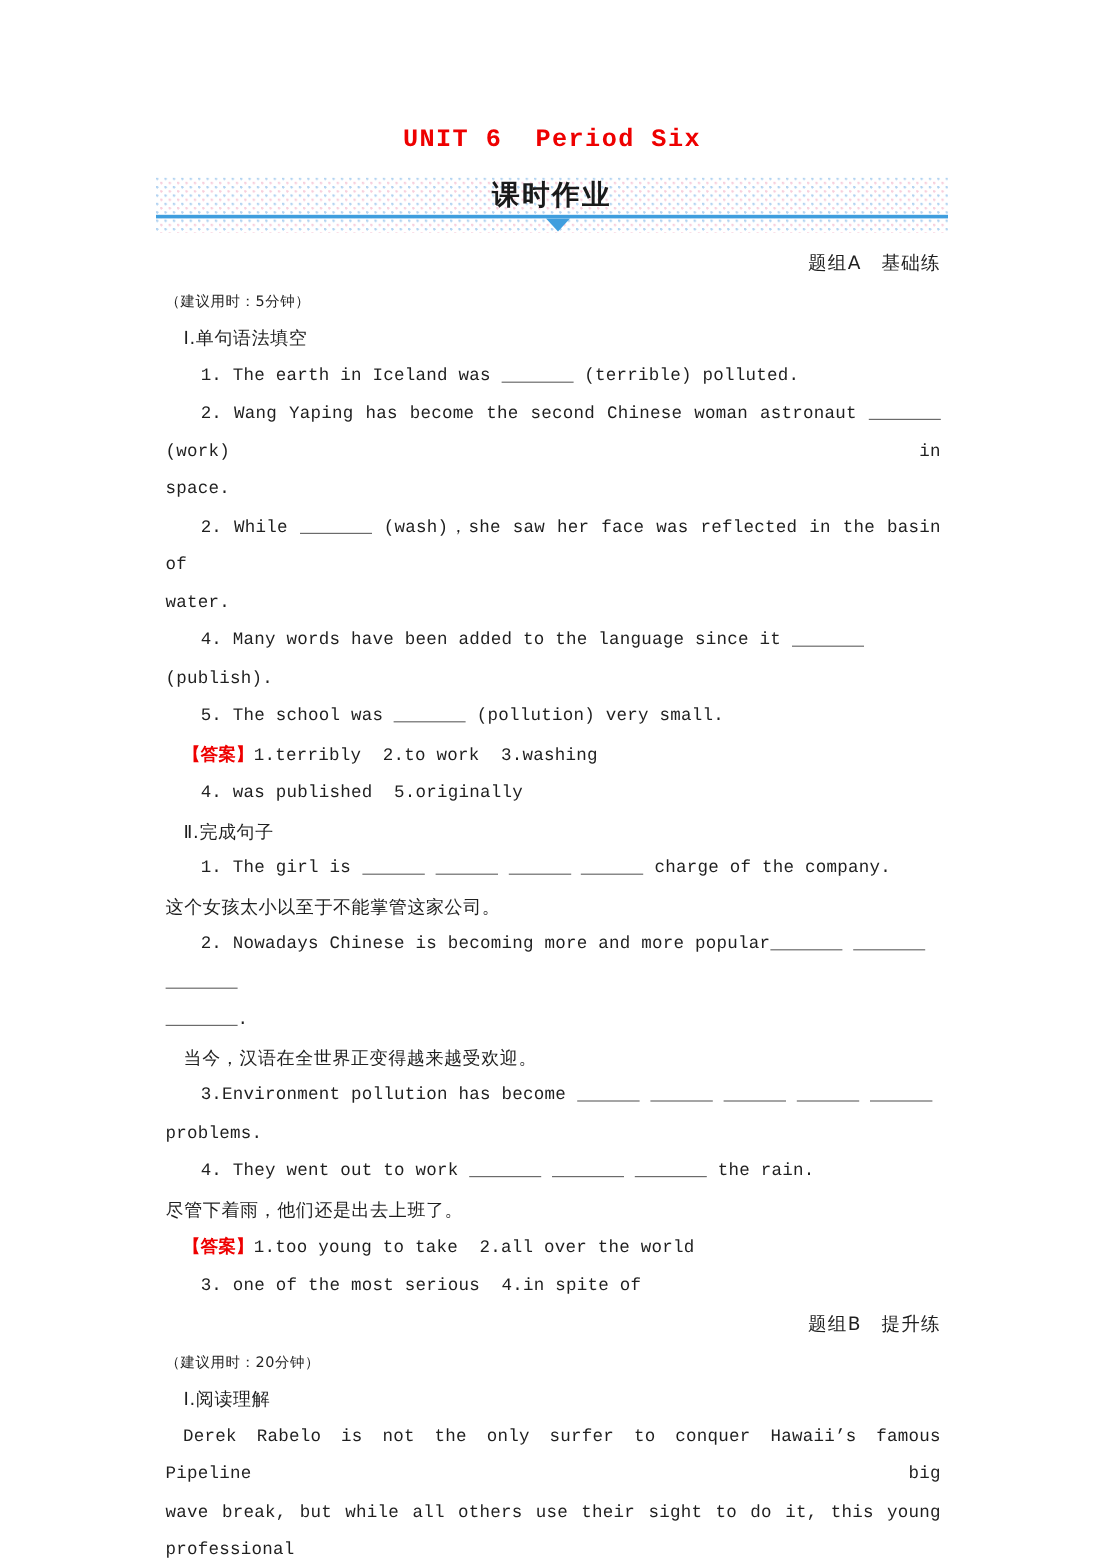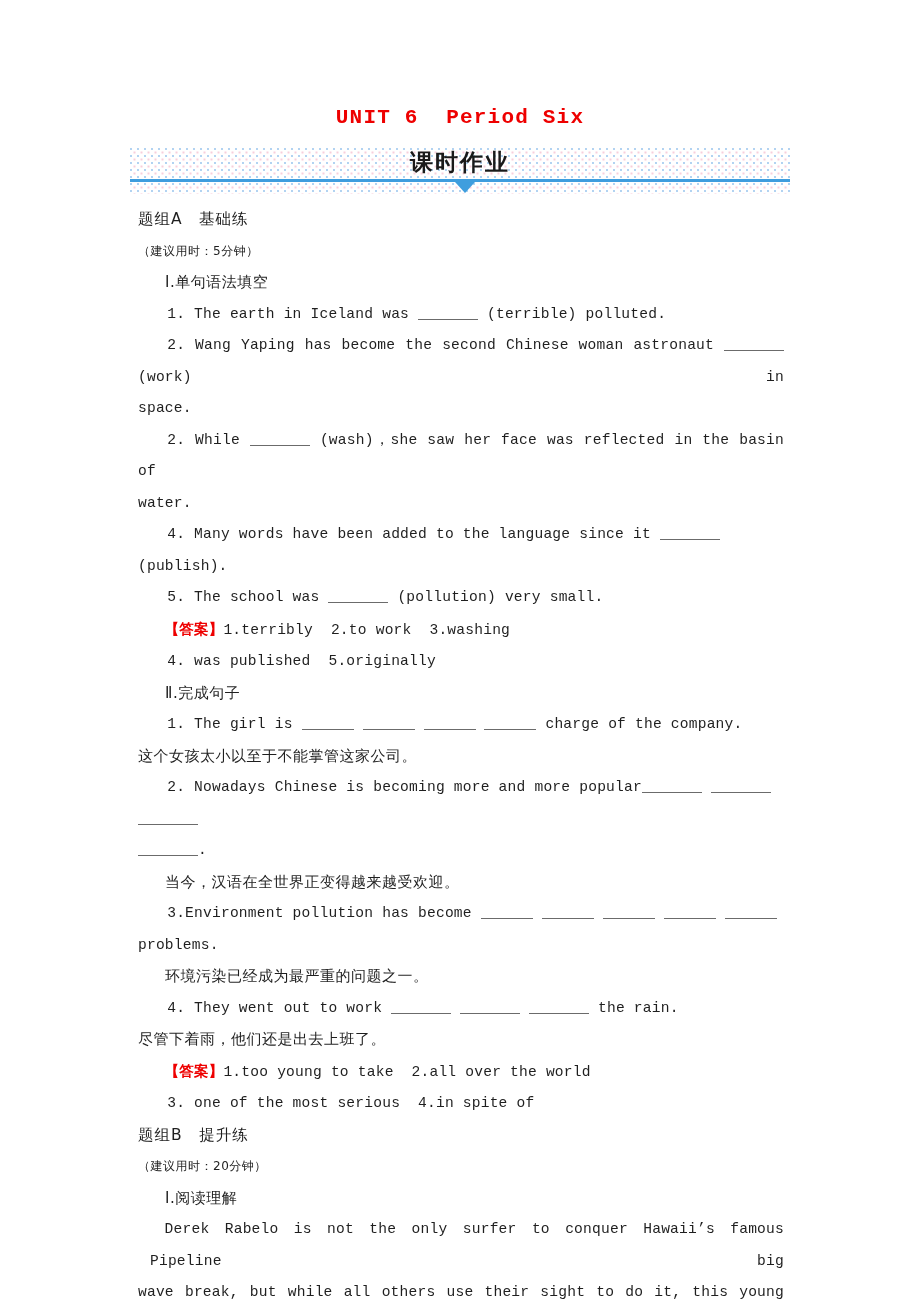--- a/index.html
+++ b/index.html
@@ -103,36 +103,36 @@
     color: #1f1f1f;
     white-space: pre-wrap;
     letter-spacing: 0.2px;
   }
   .line.cjk {
     font-family: "DejaVu Sans", sans-serif;
     font-size: 15px;
     letter-spacing: 0.5px;
   }
   .line.indent { text-indent: 2em; }
-  .line.indent1 { text-indent: 1em; margin-left: 12px; }
+  .line.indent1 { text-indent: 1em; }
   .line.justify {
     text-align: justify;
     text-align-last: justify;
   }
 
   .sec-head {
     font-family: "DejaVu Sans", sans-serif;
     font-size: 15px;
     letter-spacing: 0.5px;
   }
   .group-head {
     font-family: "DejaVu Sans", sans-serif;
     font-size: 15.5px;
     letter-spacing: 1px;
-    text-align: left;
+    text-align: right;
   }
   .time-note {
     font-family: "DejaVu Sans", sans-serif;
     font-size: 12px;
     letter-spacing: 0.5px;
   }
   .ans-tag {
     color: #ee0000;
     font-family: "DejaVu Sans", sans-serif;
     font-size: 14.5px;
@@ -186,21 +186,20 @@
 
     <div class="line indent"><span>1. The girl is </span><span class="blank b-sm"></span> <span class="blank b-sm"></span> <span class="blank b-sm"></span> <span class="blank b-sm"></span><span> charge of the company.</span></div>
     <div class="line cjk">这个女孩太小以至于不能掌管这家公司。</div>
 
     <div class="line indent"><span>2. Nowadays Chinese is becoming more and more popular</span><span class="blank b-md"></span> <span class="blank b-md"></span> <span class="blank b-md"></span></div>
     <div class="line"><span class="blank b-md"></span><span>.</span></div>
     <div class="line cjk indent1">当今，汉语在全世界正变得越来越受欢迎。</div>
 
     <div class="line indent"><span>3.Environment pollution has become </span><span class="blank b-sm"></span> <span class="blank b-sm"></span> <span class="blank b-sm"></span> <span class="blank b-sm"></span> <span class="blank b-sm"></span></div>
     <div class="line">problems.</div>
-    <div class="line cjk indent1">环境污染已经成为最严重的问题之一。</div>
 
     <div class="line indent"><span>4. They went out to work </span><span class="blank b-md"></span> <span class="blank b-md"></span> <span class="blank b-md"></span><span> the rain.</span></div>
     <div class="line cjk">尽管下着雨，他们还是出去上班了。</div>
 
     <div class="line indent1"><span class="ans-tag">【答案】</span><span>1.too young to take  2.all over the world</span></div>
     <div class="line indent">3. one of the most serious  4.in spite of</div>
 
     <div class="line group-head">题组B　提升练</div>
     <div class="line time-note">（建议用时：20分钟）</div>
 

